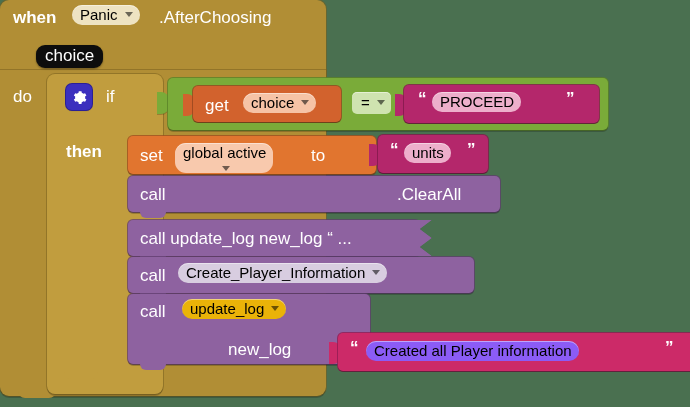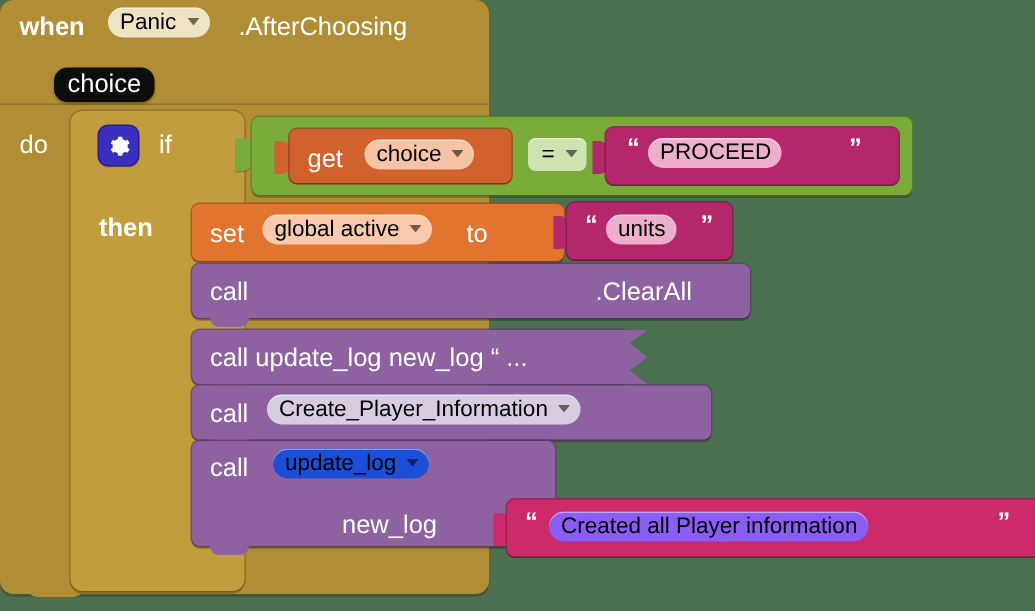--- a/index.html
+++ b/index.html
@@ -86,21 +86,21 @@
   #proceed-q1{left:418px;top:90px;}
   #proceed-field{left:432px;top:92px;background:#edafcb;}
   #proceed-q2{left:566px;top:90px;}
 
   
   #set-block{
     left:128px;top:136px;width:248px;height:38px;background:#e1752f;border-radius:5px;
     box-shadow:0 2px 0 rgba(0,0,0,.2), 0 0 0 1px rgba(160,80,30,.8);
   }
   #set-text{left:140px;top:147px;}
-  #ga-field{left:175px;top:143px;background:#f8c9ad;}
+  #ga-field{left:175px;top:143px;background:#f8c9ad;flex-direction:column;}
   #to-text{left:311px;top:147px;}
 
   #units-block{
     left:378px;top:135px;width:110px;height:38px;background:#b4276b;border-radius:5px;
     box-shadow:0 1px 0 rgba(0,0,0,.25), 0 0 0 1px rgba(130,25,75,.8);
   }
   #units-plug{left:369px;top:144px;background:#b4276b;}
   #units-q1{left:390px;top:141px;}
   #units-field{left:404px;top:143px;background:#edafcb;}
   #units-q2{left:467px;top:141px;}
@@ -121,21 +121,21 @@
   #zigzag{position:absolute;left:410px;top:220px;width:22px;height:36px;}
 
   #call3{left:128px;top:257px;width:346px;height:36px;}
   #call3-notch{left:140px;top:292px;}
   #call3-text{left:140px;top:267px;}
   #cpi-field{left:178px;top:263px;background:#d8cde0;text-align:center;}
 
   #call4{left:128px;top:294px;width:242px;height:70px;}
   #call4-notch{left:140px;top:363px;}
   #call4-text{left:140px;top:303px;}
-  #ul-field{left:182px;top:299px;background:#1d4ed8;}
+  #ul-field{left:182px;top:299px;background:#eab308;}
   #newlog-text{left:228px;top:341px;}
 
   #created-block{
     left:338px;top:333px;width:352px;height:38px;background:#cc2a68;border-radius:5px 0 0 5px;
     box-shadow:0 1px 0 rgba(0,0,0,.25),0 0 0 1px rgba(145,28,82,.8);
   }
   #created-plug{left:329px;top:342px;background:#cc2a68;}
   #created-q1{left:350px;top:339px;}
   #created-field{left:366px;top:341px;background:#8b5cf6;}
   #created-q2{left:665px;top:339px;}

